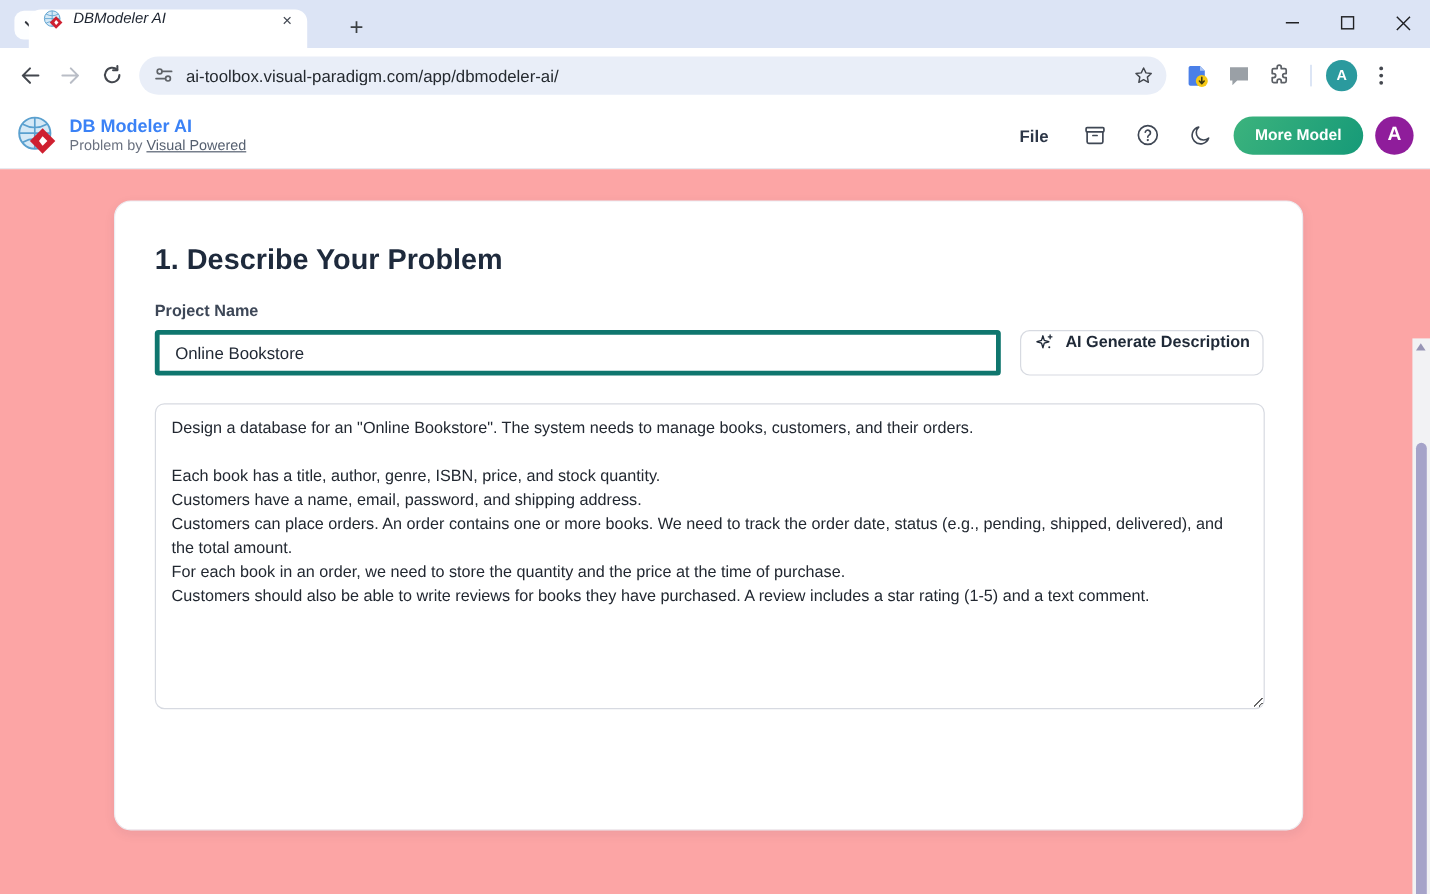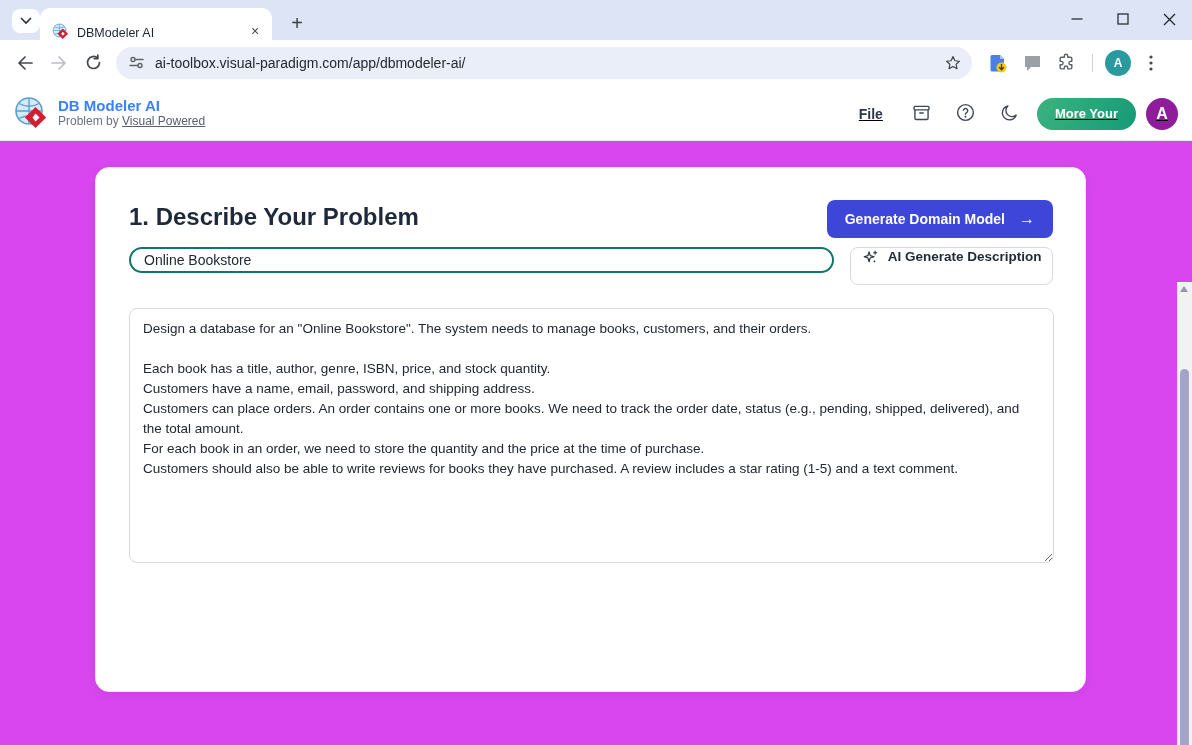--- a/index.html
+++ b/index.html
@@ -11,23 +11,23 @@
   }
 
   
   .tabstrip { height:40px; background:#dce4f5; position:relative; }
   .tab-search-btn {
     position:absolute; left:12px; top:9px; width:28px; height:24px;
     background:#fdfeff; border-radius:8px; display:flex; align-items:center; justify-content:center;
     cursor:pointer;
   }
   .tab {
-    position:absolute; left:40px; top:8px; width:232px; height:32px;
+    position:absolute; left:24px; top:8px; width:232px; height:32px;
     background:#ffffff; border-radius:10px 10px 0 0;
-    display:flex; align-items:flex-end; padding:0 8px 0 12px;
+    display:flex; align-items:flex-start; padding:0 8px 0 12px;font-style:italic;
   }
   .tab-title { flex:1; font-size:12.5px; color:#1d2430; white-space:nowrap; overflow:hidden; margin-left:8px; }
   .tab-close { width:18px; height:18px; border-radius:50%; display:flex; align-items:center; justify-content:center;
     font-size:14px; color:#444a54; cursor:pointer; line-height:1; }
   .newtab-btn {
     position:absolute; left:284px; top:10px; width:26px; height:26px; border-radius:50%;
     display:flex; align-items:center; justify-content:center; font-size:20px; color:#3c4043; cursor:pointer;
   }
   .win-controls { position:absolute; right:0; top:0; height:40px; display:flex; }
   .win-btn { width:46px; height:38px; display:flex; align-items:center; justify-content:center; cursor:pointer; }
@@ -47,52 +47,52 @@
     display:flex; align-items:center; justify-content:center; font-size:12px; font-weight:bold; cursor:pointer; }
 
   
   .app-header { height:56px; background:#ffffff; border-bottom:1px solid #e7e9ef;
     display:flex; align-items:center; padding:0 14px; }
   .app-logo { width:34px; height:34px; flex:0 0 auto; }
   .app-titles { margin-left:10px; }
   .app-title { font-size:15px; font-weight:bold; color:#3b82f6; line-height:17px; }
   .app-subtitle { font-size:12px; color:#6b7280; line-height:15px; }
   .app-subtitle a { color:#566070; text-decoration:underline; cursor:pointer; }
-  .header-right { margin-left:auto; display:flex; align-items:flex-end; gap:10px;text-decoration:underline; }
+  .header-right { margin-left:auto; display:flex; align-items:center; gap:10px; }
   .menu-file { font-size:14px; font-weight:600; color:#2d3748; padding:8px 12px; cursor:pointer; }
   .hdr-icon { width:34px; height:34px; display:flex; align-items:center; justify-content:center; border-radius:8px; cursor:pointer; }
   .more-apps-btn {
     height:32px; padding:0 18px; border:none; border-radius:16px; cursor:pointer;
     background:linear-gradient(120deg,#3cb37d 0%, #169a78 100%);
     color:#ffffff; font-size:13px; font-weight:bold; font-family:inherit;
   }
   .hdr-avatar { width:32px; height:32px; border-radius:50%; background:#8f1d9b; color:#fff;
     display:flex; align-items:center; justify-content:center; font-size:16px; font-weight:bold; cursor:pointer; }
 
   
-  .content { position:relative; height:604px; background:#d946ef; }
+  .content { position:relative; height:604px; background:#fca5a5; }
   .card {
     position:absolute; left:95px; top:26px; width:991px; height:525px;
     background:#ffffff; border:1px solid #ececf1; border-radius:14px;
     box-shadow:0 3px 10px rgba(25,35,65,0.07);
     padding:34px 32px 0 33px;
   }
   .card-top { display:flex; align-items:flex-start; justify-content:space-between; }
   .section-title { font-size:24px; font-weight:bold; color:#1e2a3c; line-height:30px; margin:0; }
   .generate-btn {
     height:38px; padding:0 18px; border:none; border-radius:8px; cursor:pointer;
     background:#3d46d9; color:#ffffff; font-size:14px; font-weight:bold; font-family:inherit;
     display:flex; align-items:center; gap:14px; margin-top:-2px;
   }
   .generate-arrow { font-size:16px; font-weight:normal; }
   .section-subtitle { margin-top:11px; width:705px; font-size:15px; line-height:24px; color:#5d6b7e; }
   .field-label { margin-top:19px; font-size:13.5px; font-weight:600; color:#3d4757; }
   .field-row { margin-top:9px; display:flex; gap:16px; }
   .project-input {
-    width:707px; height:26px; border:2px solid #0f766e; border-radius:16px;
+    width:707px; height:38px; border:4px solid #0f766e; border-radius:3px;
     padding:0 13px; font-size:14px; color:#212935; font-family:inherit; outline:none; background:#fff;
   }
   .ai-generate-btn {
     width:203px; height:38px; border:1px solid #d7dae1; border-radius:8px; background:#ffffff; cursor:pointer;
     display:flex; justify-content:center; gap:9px;
     font-size:13.5px; font-weight:600; color:#1f2937; font-family:inherit;
   }
   .description-textarea {
     margin-top:23px; width:925px; height:255px; border:1px solid #d7dae1; border-radius:8px;
     padding:10px 13px; font-size:13.5px; line-height:20px; color:#222831;
@@ -247,35 +247,32 @@
         <circle cx="12" cy="12" r="9" fill="none" stroke="#3f4754" stroke-width="1.6"></circle>
         <path d="M9.6 9.3 a2.5 2.5 0 1 1 3.6 2.8 c-.8.5-1.2 1-1.2 1.9" fill="none" stroke="#3f4754" stroke-width="1.6" stroke-linecap="round"></path>
         <circle cx="12" cy="16.8" r="1.1" fill="#3f4754"></circle>
       </svg>
     </div>
     <div class="hdr-icon">
       <svg width="20" height="20" viewBox="0 0 24 24">
         <path d="M19.5 14.5 A8.5 8.5 0 1 1 9.5 3.5 A7 7 0 0 0 19.5 14.5 Z" fill="none" stroke="#3f4754" stroke-width="1.6" stroke-linejoin="round"></path>
       </svg>
     </div>
-    <button class="more-apps-btn">More Your</button>
+    <button class="more-apps-btn">More Model</button>
     <div class="hdr-avatar">A</div>
   </div>
 </div>
 
 <div class="content">
   <div class="card">
     <div class="card-top">
       <h1 class="section-title">1. Describe Your Problem</h1>
-      <button class="generate-btn">
-        <span>Generate Domain Model</span>
-        <span class="generate-arrow">→</span>
-      </button>
-    </div>
-
+    </div>
+
+    <div class="field-label">Project Name</div>
     <div class="field-row">
       <input class="project-input" type="text" value="Online Bookstore" style="">
       <button class="ai-generate-btn">
         <span>
           <svg width="17" height="17" viewBox="0 0 24 24">
             <path d="M10 4 L11.6 9.4 L17 11 L11.6 12.6 L10 18 L8.4 12.6 L3 11 L8.4 9.4 Z" fill="none" stroke="#1f2937" stroke-width="1.6" stroke-linejoin="round"></path>
             <path d="M18.5 3 V7.5 M16.3 5.2 H20.7" stroke="#1f2937" stroke-width="1.5" stroke-linecap="round"></path>
             <circle cx="17.5" cy="17.5" r="1.2" fill="#1f2937"></circle>
           </svg>
         </span>

